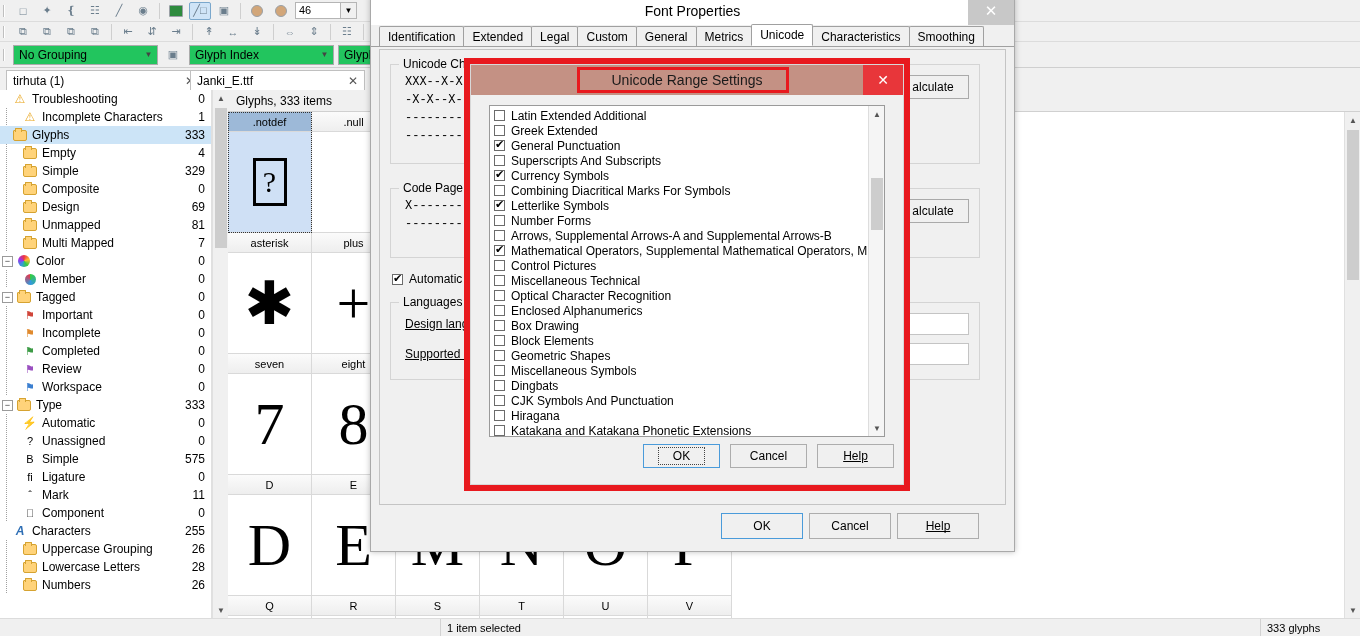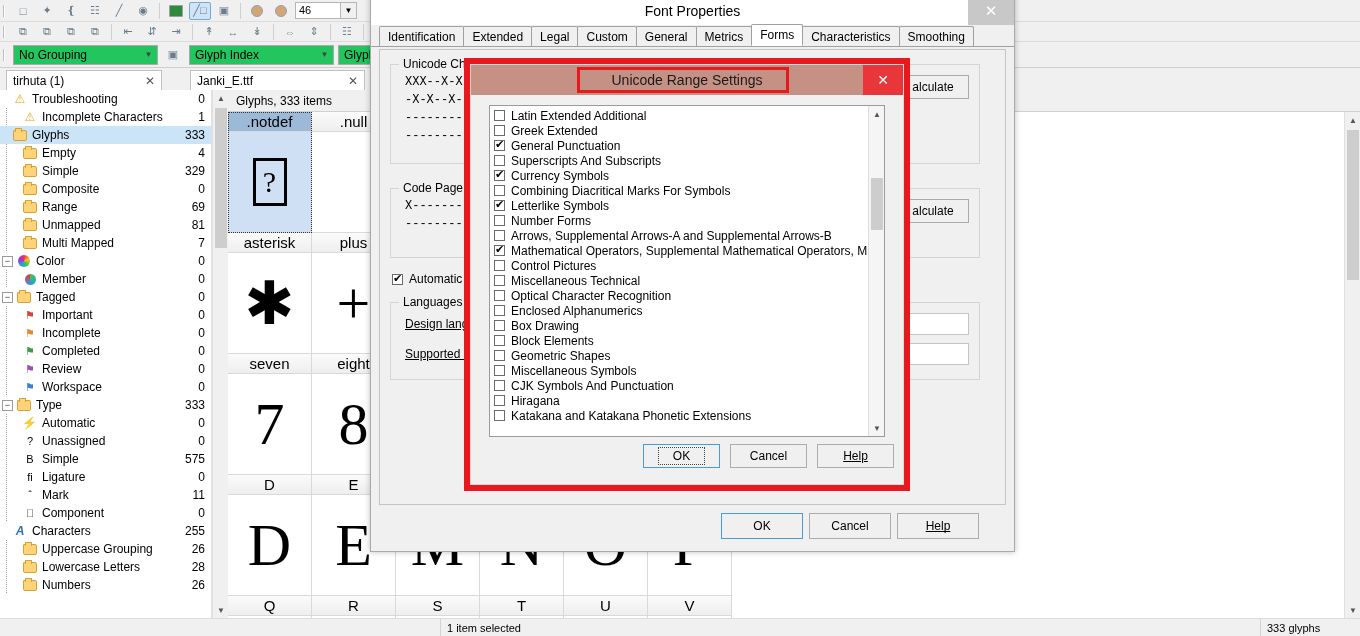--- a/index.html
+++ b/index.html
@@ -94,21 +94,21 @@
                 background:#fff; overflow:hidden;}
   .glyph-head { position:absolute; left:228px; top:90px; right:0; height:22px;
                 background:#f0f0f0; border-bottom:1px solid #d0d0d0;
                 display:flex; align-items:center; padding-left:8px; font-size:12px;}
   .gg { position:absolute; left:228px; top:112px; right:16px; bottom:18px; overflow:hidden;}
   .grow { display:flex; }
   .gcell { width:84px; border-right:1px solid #d9d9d9; border-bottom:1px solid #d9d9d9; }
   .gname { height:20px; background:linear-gradient(#fbfbfb,#eeeeee);
            border-bottom:1px solid #d9d9d9;
            display:flex;align-items:center;justify-content:center;
-           font-size:15px; overflow:hidden; white-space:nowrap;}
+           font-size:11px; overflow:hidden; white-space:nowrap;}
   .gglyph { height:100px; display:flex;align-items:center;justify-content:center;
             font-family:"Liberation Serif", serif; font-size:60px; color:#000; }
   .gcell.sel .gname { background:#9db9d8; color:#000;}
   .gcell.sel { outline:1px dotted #333; outline-offset:-1px; }
   .gcell.sel .gglyph { background:#cfe0f5; }
   .notdef-box { width:34px;height:48px;border:3px solid #000;
                 display:flex;align-items:center;justify-content:center;
                 font-family:"Liberation Serif",serif; font-size:30px;}
 
   
@@ -250,21 +250,21 @@
     <div class="combo" style="width:145px;margin-left:4px;">
       <span>Glyph Index</span>
       <span class="arr">▼</span>
     </div>
     <div class="combo" style="width:60px;margin-left:4px;border-right:none;">
       <span>Glyph</span>
     </div>
   </div>
 
   <div class="tabstrip">
-    <div class="doc-tab" style="left:6px;width:156px;">
+    <div class="doc-tab" style="left:6px;width:196px;">
       <span>tirhuta (1)</span>
       <span class="x">✕</span>
     </div>
     <div class="doc-tab" style="left:190px;width:175px;">
       <span>Janki_E.ttf</span>
       <span class="x">✕</span>
     </div>
   </div>
 
   <div class="tree" id="tree">
@@ -319,21 +319,21 @@
         </span>
         <span class="lbl">Composite</span>
         <span class="cnt">0</span>
       </div>
       <div class="trow">
         <span class="dots l"></span>
         <span class="dots"></span>
         <span class="ic">
           <span class="folder"></span>
         </span>
-        <span class="lbl">Range</span>
+        <span class="lbl">Design</span>
         <span class="cnt">69</span>
       </div>
       <div class="trow">
         <span class="dots l"></span>
         <span class="dots"></span>
         <span class="ic">
           <span class="folder"></span>
         </span>
         <span class="lbl">Unmapped</span>
         <span class="cnt">81</span>
@@ -689,21 +689,21 @@
         <div class="fp-tab">
           <span>Custom</span>
         </div>
         <div class="fp-tab">
           <span>General</span>
         </div>
         <div class="fp-tab">
           <span>Metrics</span>
         </div>
         <div class="fp-tab active">
-          <span>Forms</span>
+          <span>Unicode</span>
         </div>
         <div class="fp-tab">
           <span>Characteristics</span>
         </div>
         <div class="fp-tab">
           <span>Smoothing</span>
         </div>
       </div>
 
     <div class="fp-body">
@@ -825,20 +825,24 @@
             <div class="uitem">
               <span class="cbx"></span>
               <span>Geometric Shapes</span>
             </div>
             <div class="uitem">
               <span class="cbx"></span>
               <span>Miscellaneous Symbols</span>
             </div>
             <div class="uitem">
               <span class="cbx"></span>
+              <span>Dingbats</span>
+            </div>
+            <div class="uitem">
+              <span class="cbx"></span>
               <span>CJK Symbols And Punctuation</span>
             </div>
             <div class="uitem">
               <span class="cbx"></span>
               <span>Hiragana</span>
             </div>
             <div class="uitem">
               <span class="cbx"></span>
               <span>Katakana and Katakana Phonetic Extensions</span>
             </div>

